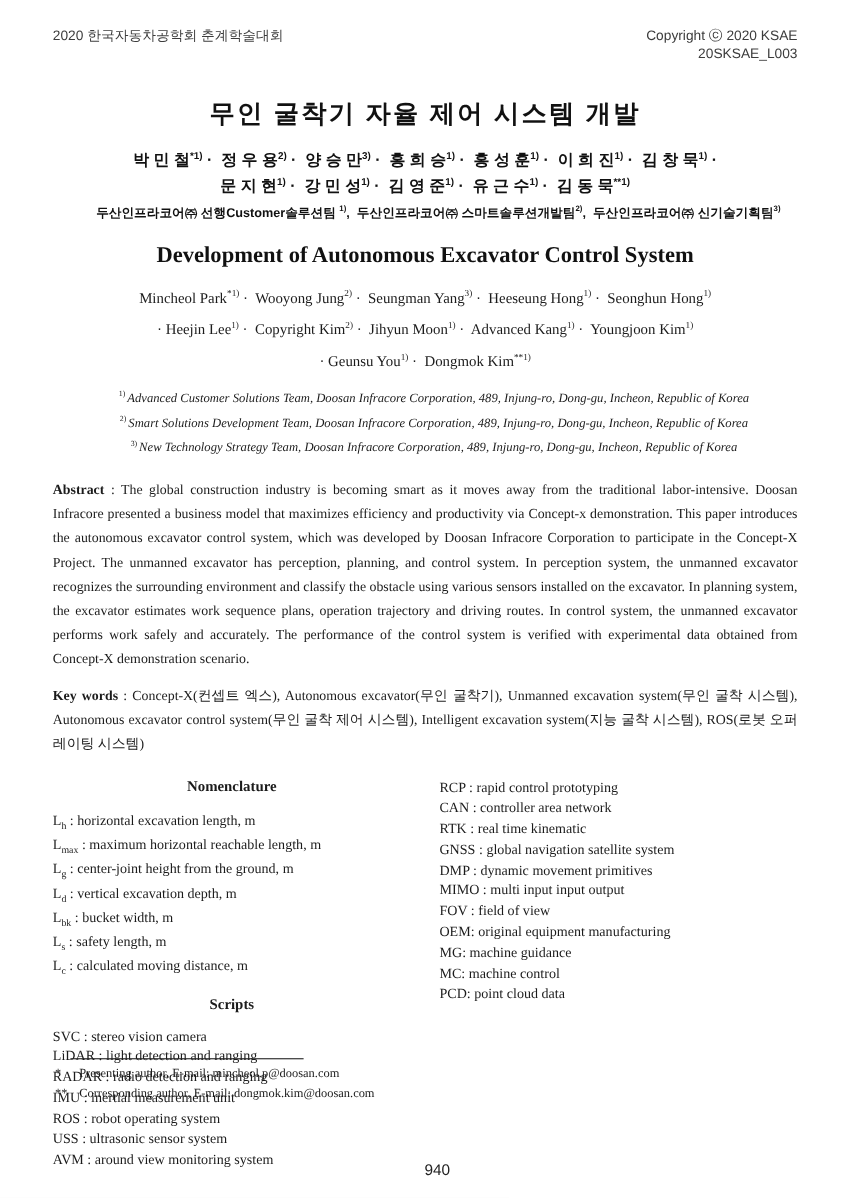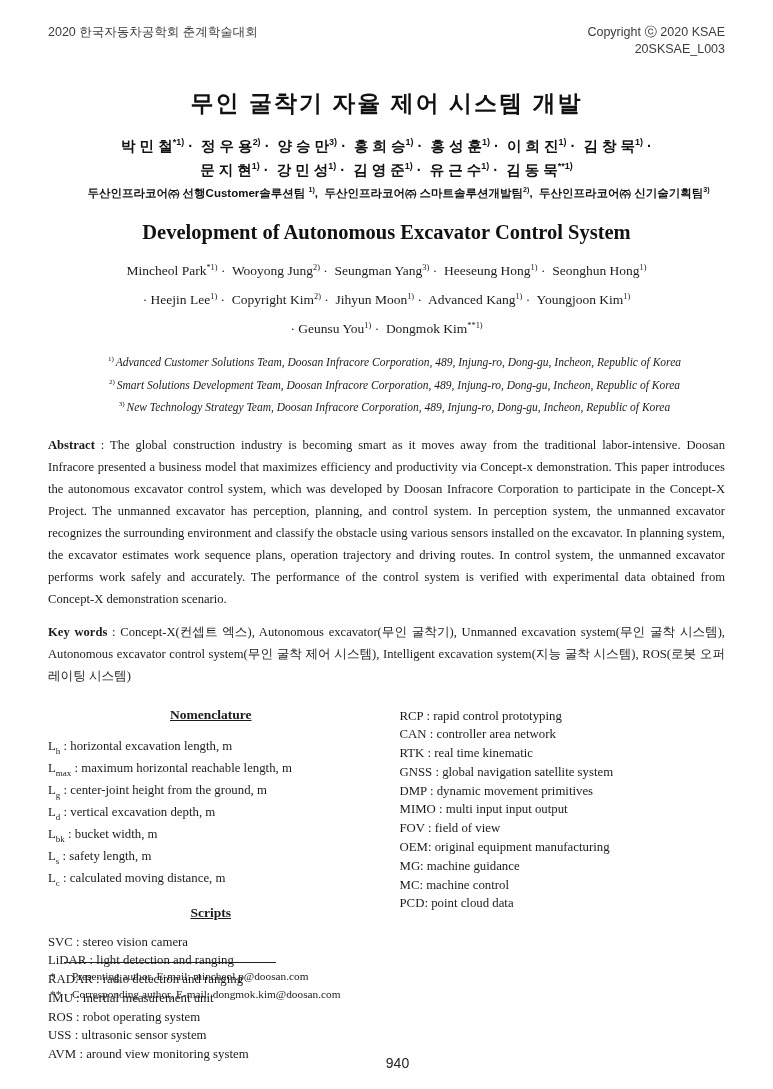--- a/index.html
+++ b/index.html
@@ -76,21 +76,20 @@
   .columns {
     display:grid;
     grid-template-columns:1fr 1fr;
     column-gap:26px;
     margin:20px 48px 0 48px;
     font-size:12.8px;
   }
   .col-heading {
     text-align:center; font-weight:700; font-size:13.5px;
     margin-bottom:12px;
-    text-decoration:underline;
   }
   .nomen-list  { line-height:22px; }
   .plain-list  { line-height:18.8px; }
   .scripts-heading { margin-top:16px; margin-bottom:12px; }
 
   .footnote-block {
     position:absolute; left:48px; top:962px;
     font-size:11.3px; line-height:17.5px;
   }
   .footnote-rule {

